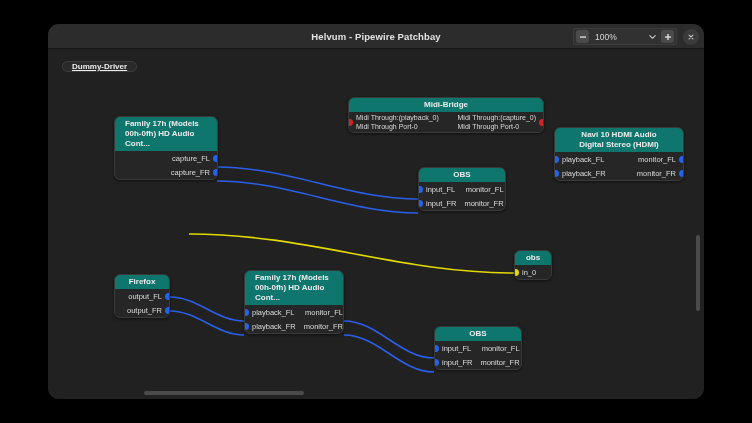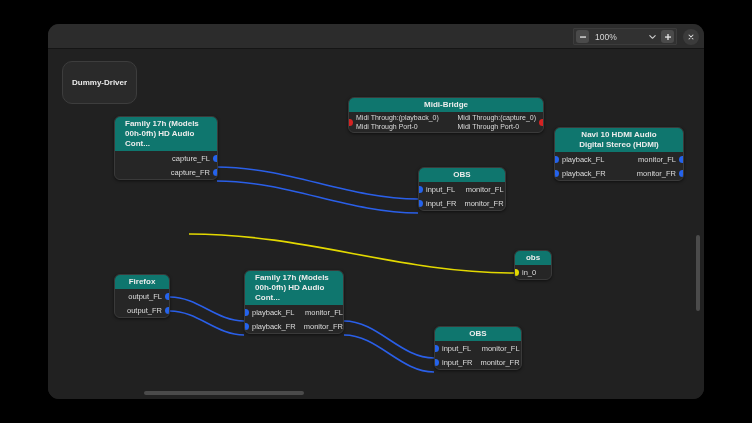--- a/index.html
+++ b/index.html
@@ -151,22 +151,23 @@
 
   
   .pill {
     position: absolute;
     background: #2a2a2a;
     border: 1px solid #3d3d3d;
     border-radius: 10px;
     color: #ececec;
     font-size: 8px;
     font-weight: bold;
-    padding: 16px 9px;
+    padding: 0 9px;
     white-space: nowrap;
+    text-decoration: underline;
   }
 
   
   #vscroll {
     position: absolute;
     right: 4px; top: 186px;
     width: 4px; height: 76px;
     background: #4b4b4b;
     border-radius: 2px;
     cursor: pointer;
@@ -181,20 +182,21 @@
   }
 </style>
 </head>
 <body>
 
 <div id="screen">
 
   <div id="window">
 
     <div id="titlebar">
+      <span id="titlebar-title">Helvum - Pipewire Patchbay</span>
 
       <div id="title-controls">
         <div class="zoom-group">
           <div class="sq-btn">
             <svg width="8" height="8" viewBox="0 0 8 8">
               <rect x="1" y="3.4" width="6" height="1.3" fill="#e6e6e6"></rect>
             </svg>
           </div>
           <span id="zoom-level">100%</span>
           <div class="chev">

